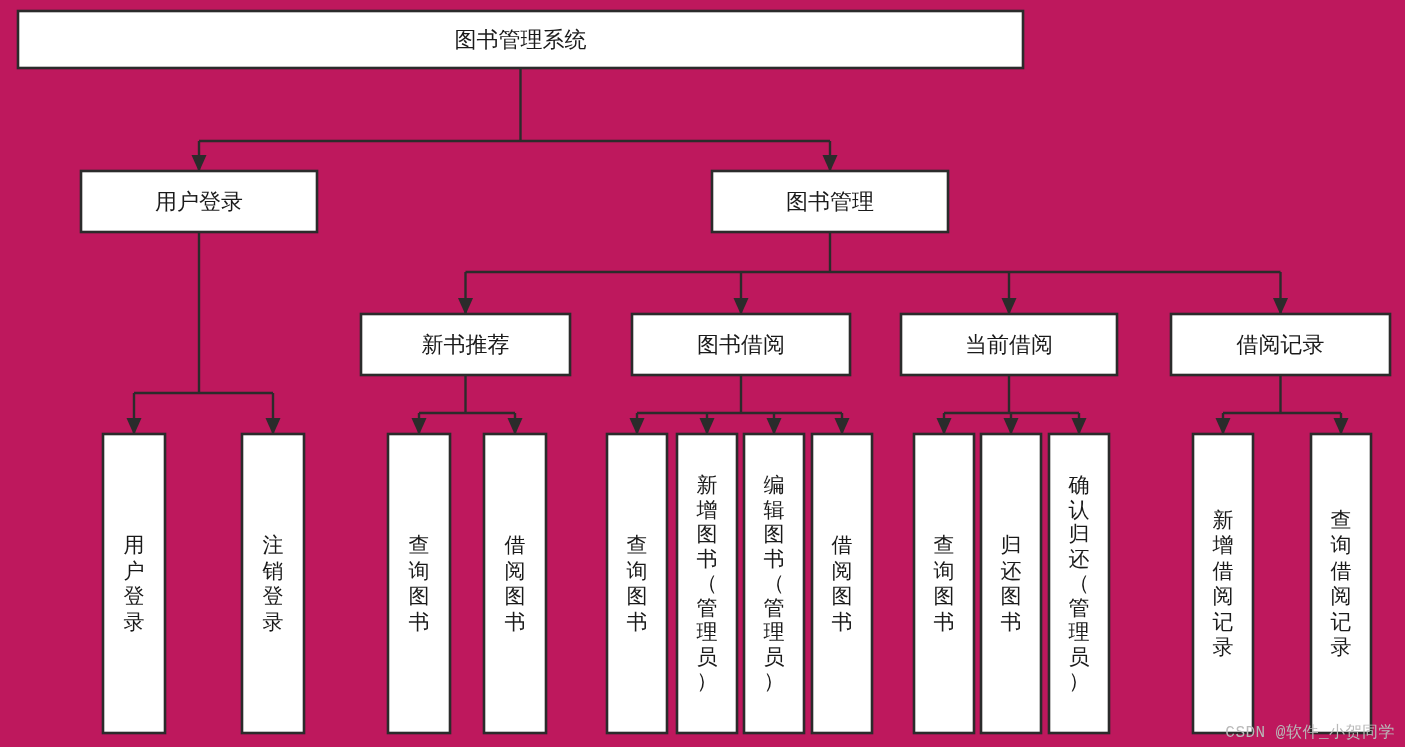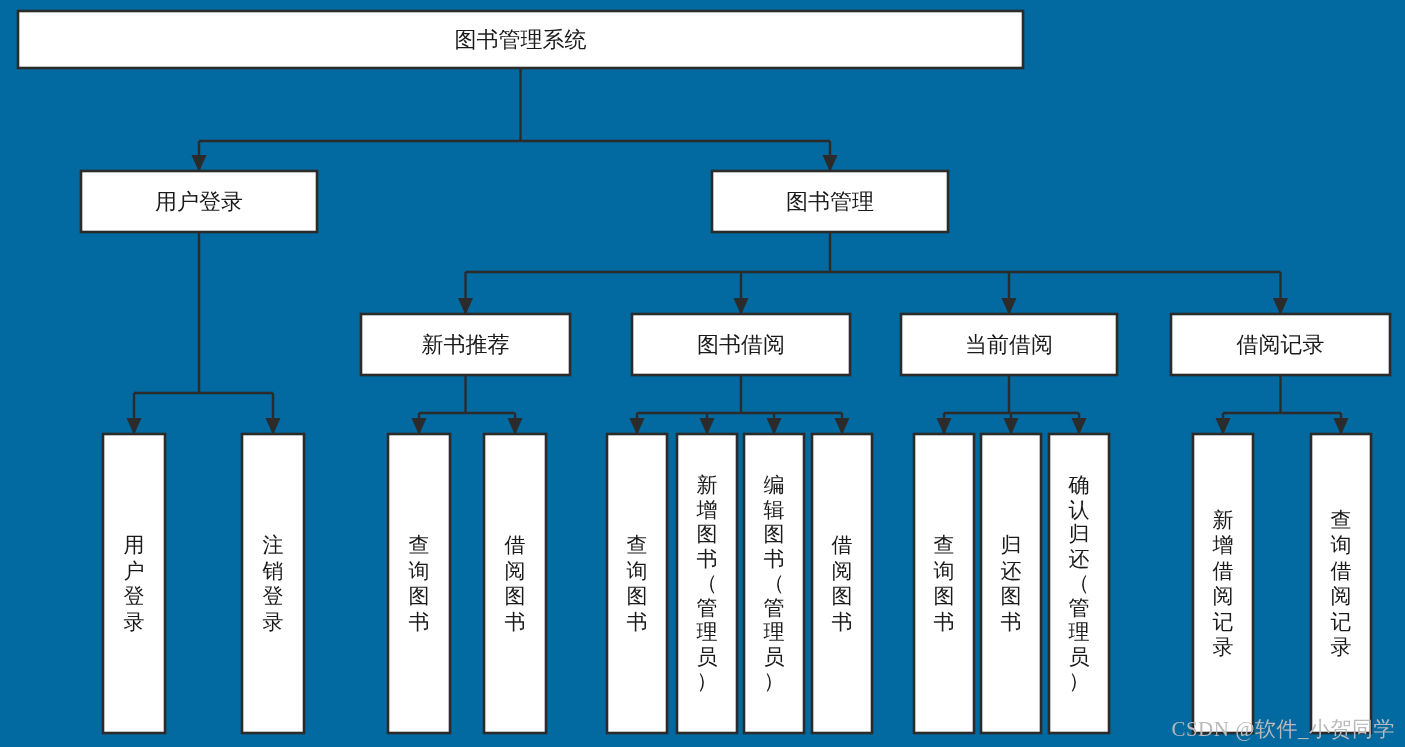--- a/index.html
+++ b/index.html
@@ -10,21 +10,21 @@
   body {
     width: 1405px;
     height: 747px;
     font-family: "DejaVu Sans", "Liberation Sans", sans-serif;
     overflow: hidden;
   }
   #diagram-root {
     position: relative;
     width: 1405px;
     height: 747px;
-    background: #0369a1;
+    background: #be185d;
   }
   svg#tree-svg {
     position: absolute;
     left: 0;
     top: 0;
     width: 1405px;
     height: 747px;
     display: block;
   }
   .node-box {
@@ -52,22 +52,22 @@
   .node-label-vertical {
     fill: #1a1a1a;
     font-family: "DejaVu Sans", "Liberation Sans", sans-serif;
     font-size: 21px;
     text-anchor: middle;
   }
   .watermark-text {
     position: absolute;
     right: 10px;
     bottom: 4px;
-    font-family: Liberation Serif, serif;
-    font-size: 21px;
+    font-family: Liberation Mono, monospace;
+    font-size: 16px;
     color: #b9b9b9;
     letter-spacing: 0.5px;
     white-space: nowrap;
     user-select: none;
   }
 </style>
 </head>
 <body>
 
 <div id="diagram-root">

